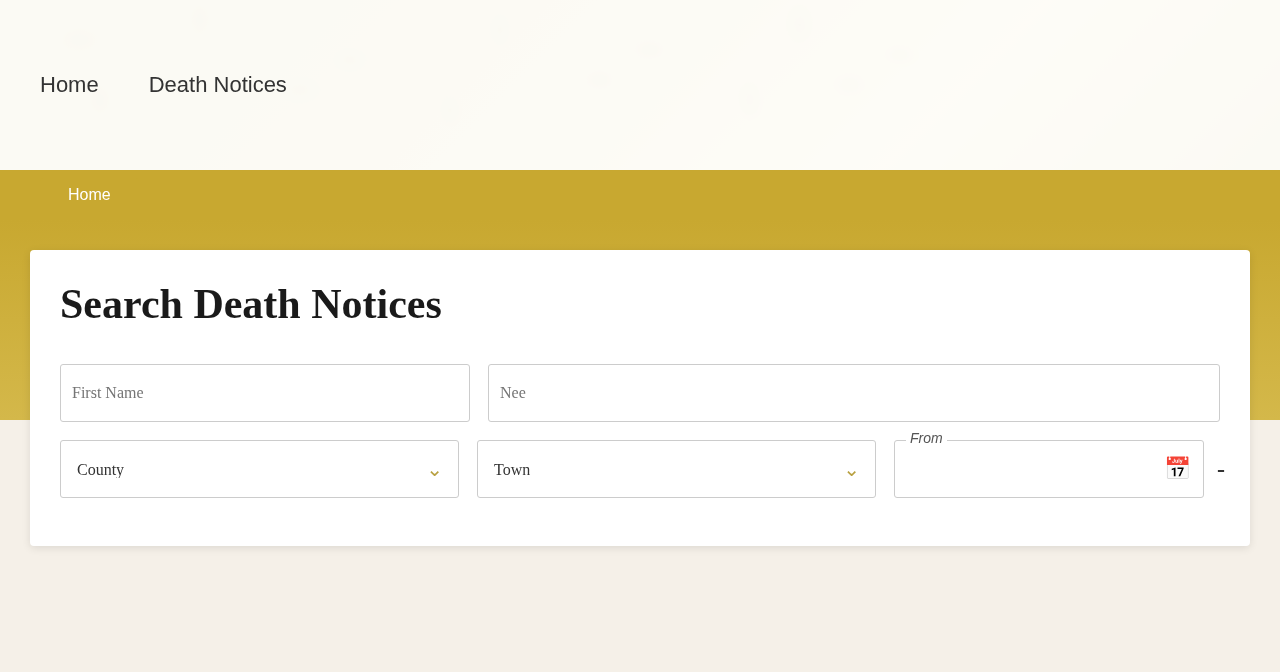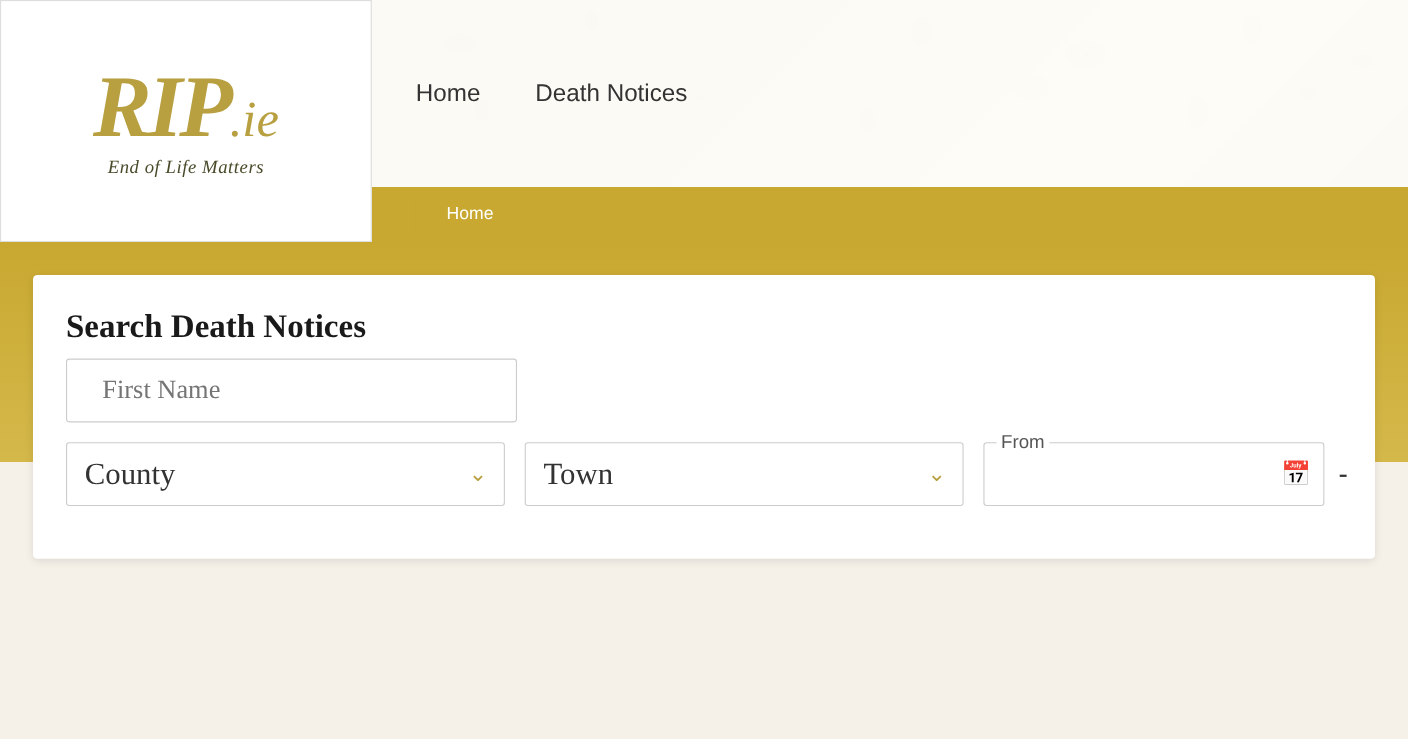--- a/index.html
+++ b/index.html
@@ -143,54 +143,54 @@
       position: relative;
       z-index: 2;
       background: #fff;
       border-radius: 4px;
       padding: 30px 30px 30px 30px;
       box-shadow: 0 2px 8px rgba(0,0,0,0.1);
       margin: 0 0 0 0;
     }
 
     .search-title {
-      font-size: 30px;
+      font-size: 42px;
       font-weight: bold;
       color: #1a1a1a;
-      margin-bottom: 12px;
+      margin-bottom: 36px;
       font-family: Georgia, serif;
     }
 
     .search-row {
       display: flex;
       gap: 18px;
       margin-bottom: 18px;
       align-items: center;
     }
 
     .search-input {
       flex: 1;
       height: 58px;
       border: 1.5px solid #ccc;
       border-radius: 3px;
-      padding: 0 32px;
-      font-size: 24px;
+      padding: 0 11px;
+      font-size: 16px;
       color: #aaa;
       font-family: Georgia, serif;
       outline: none;
       background: #fff;
     }
 
     .search-select {
       flex: 1;
       height: 58px;
       border: 1.5px solid #ccc;
       border-radius: 3px;
       padding: 0 16px;
-      font-size: 28px;
+      font-size: 16px;
       color: #333;
       font-family: Georgia, serif;
       outline: none;
       background: #fff;
       appearance: none;
       -webkit-appearance: none;
       cursor: pointer;
       position: relative;
     }
 
@@ -216,24 +216,25 @@
       width: 310px;
       min-width: 310px;
     }
 
     .date-label {
       position: absolute;
       top: -10px;
       left: 12px;
       background: #fff;
       padding: 0 4px;
-      font-size: 17px;
+      font-size: 14px;
       color: #555;
       font-family: Arial, sans-serif;
       z-index: 1;
+      font-style: italic;
     }
 
     .date-input {
       width: 100%;
       height: 58px;
       border: 1.5px solid #ccc;
       border-radius: 3px;
       padding: 0 50px 0 16px;
       font-size: 20px;
       color: #333;
@@ -268,28 +269,20 @@
       background: #f0ebe0;
     }
   </style>
 </head>
 <body>
 
 <div class="page-wrapper">
 
   <div class="header">
 
-    <div class="logo-section">
-      <div style="text-align:center;">
-        <div class="logo-rip">
-          <span style="font-size:80px; font-weight:900; color:#b8a040; letter-spacing:-3px; font-style:italic;">RIP</span><span style="font-size:46px; font-weight:400; color:#b8a040; font-style:italic;">.ie</span>
-        </div>
-        <div class="logo-tagline">End of Life Matters</div>
-      </div>
-    </div>
 
     <div class="nav-banner">
       <div class="nav-banner-bg"></div>
       <div class="leaf-pattern"></div>
 
       <div class="nav-top">
         <nav class="nav-links">
           <a class="nav-link">Home</a>
           <a class="nav-link">Death Notices</a>
         </nav>
@@ -302,20 +295,21 @@
   </div>
 
   <div class="main-content">
     <div class="search-bg"></div>
 
     <div class="search-panel">
       <h1 class="search-title">Search Death Notices</h1>
 
       <div class="search-row">
         <input class="search-input" type="text" style="max-width: 410px;" placeholder="First Name">
+        <input class="search-input" type="text" placeholder="Nee" style="">
       </div>
 
       <div class="search-row">
 
         <div class="select-wrapper" style="max-width: 410px;">
           <select class="search-select" style="width:100%;">
             <option value="">County</option>
           </select>
           <span class="chevron">⌄</span>
         </div>

